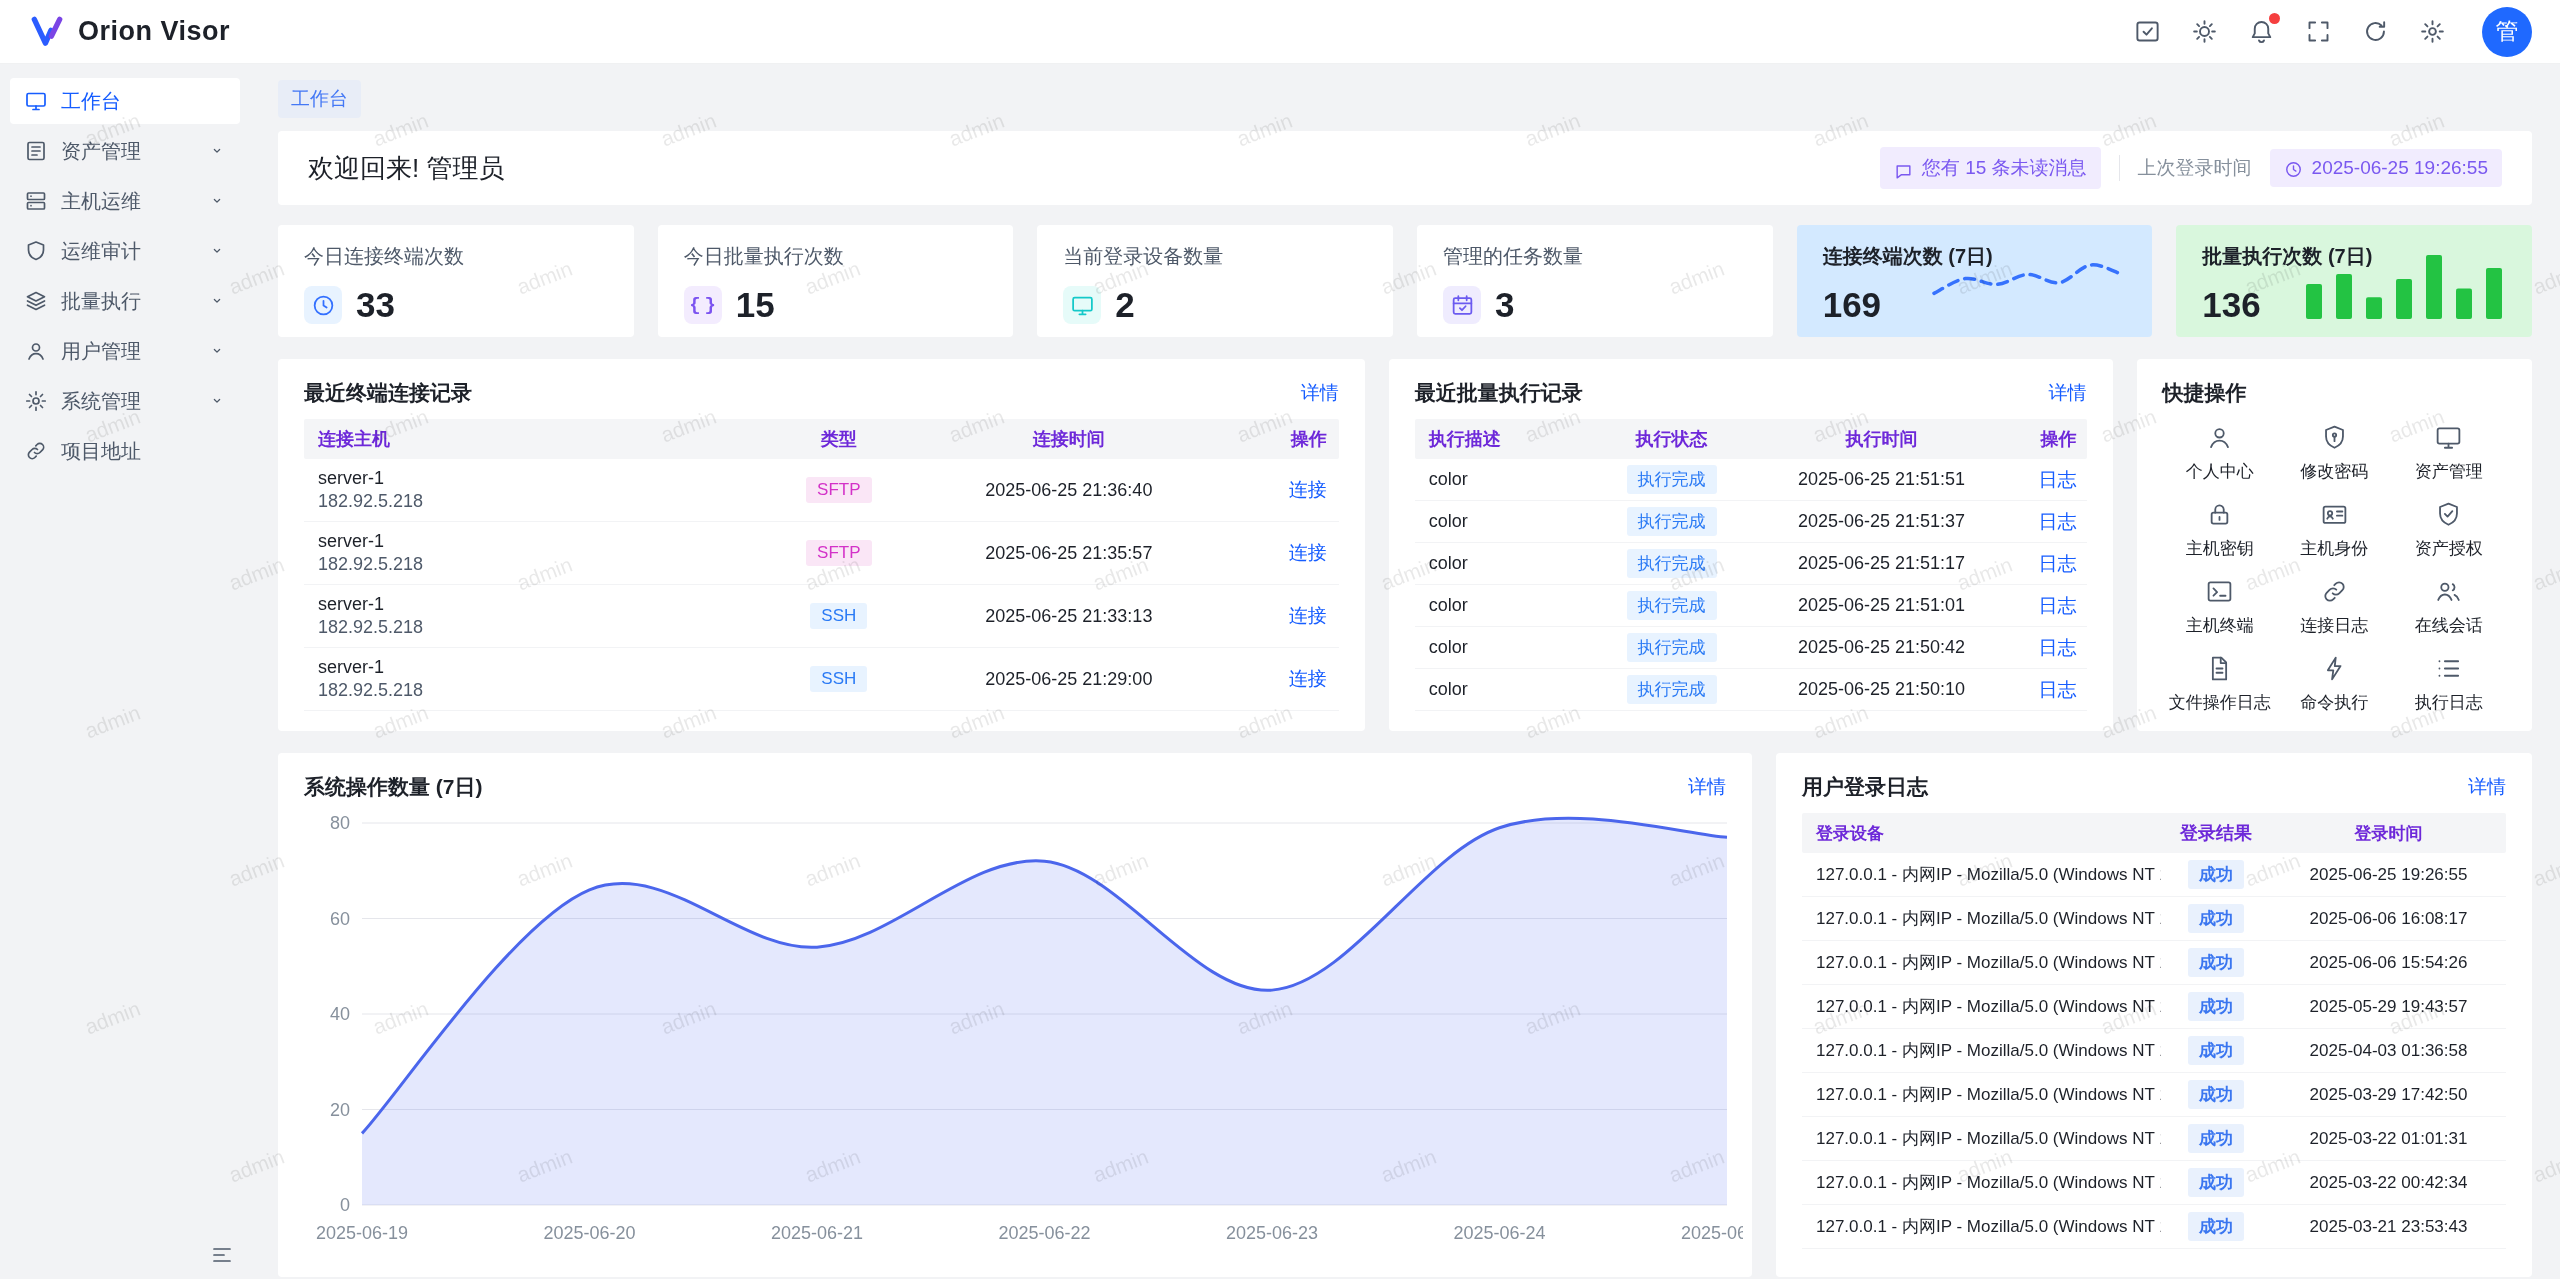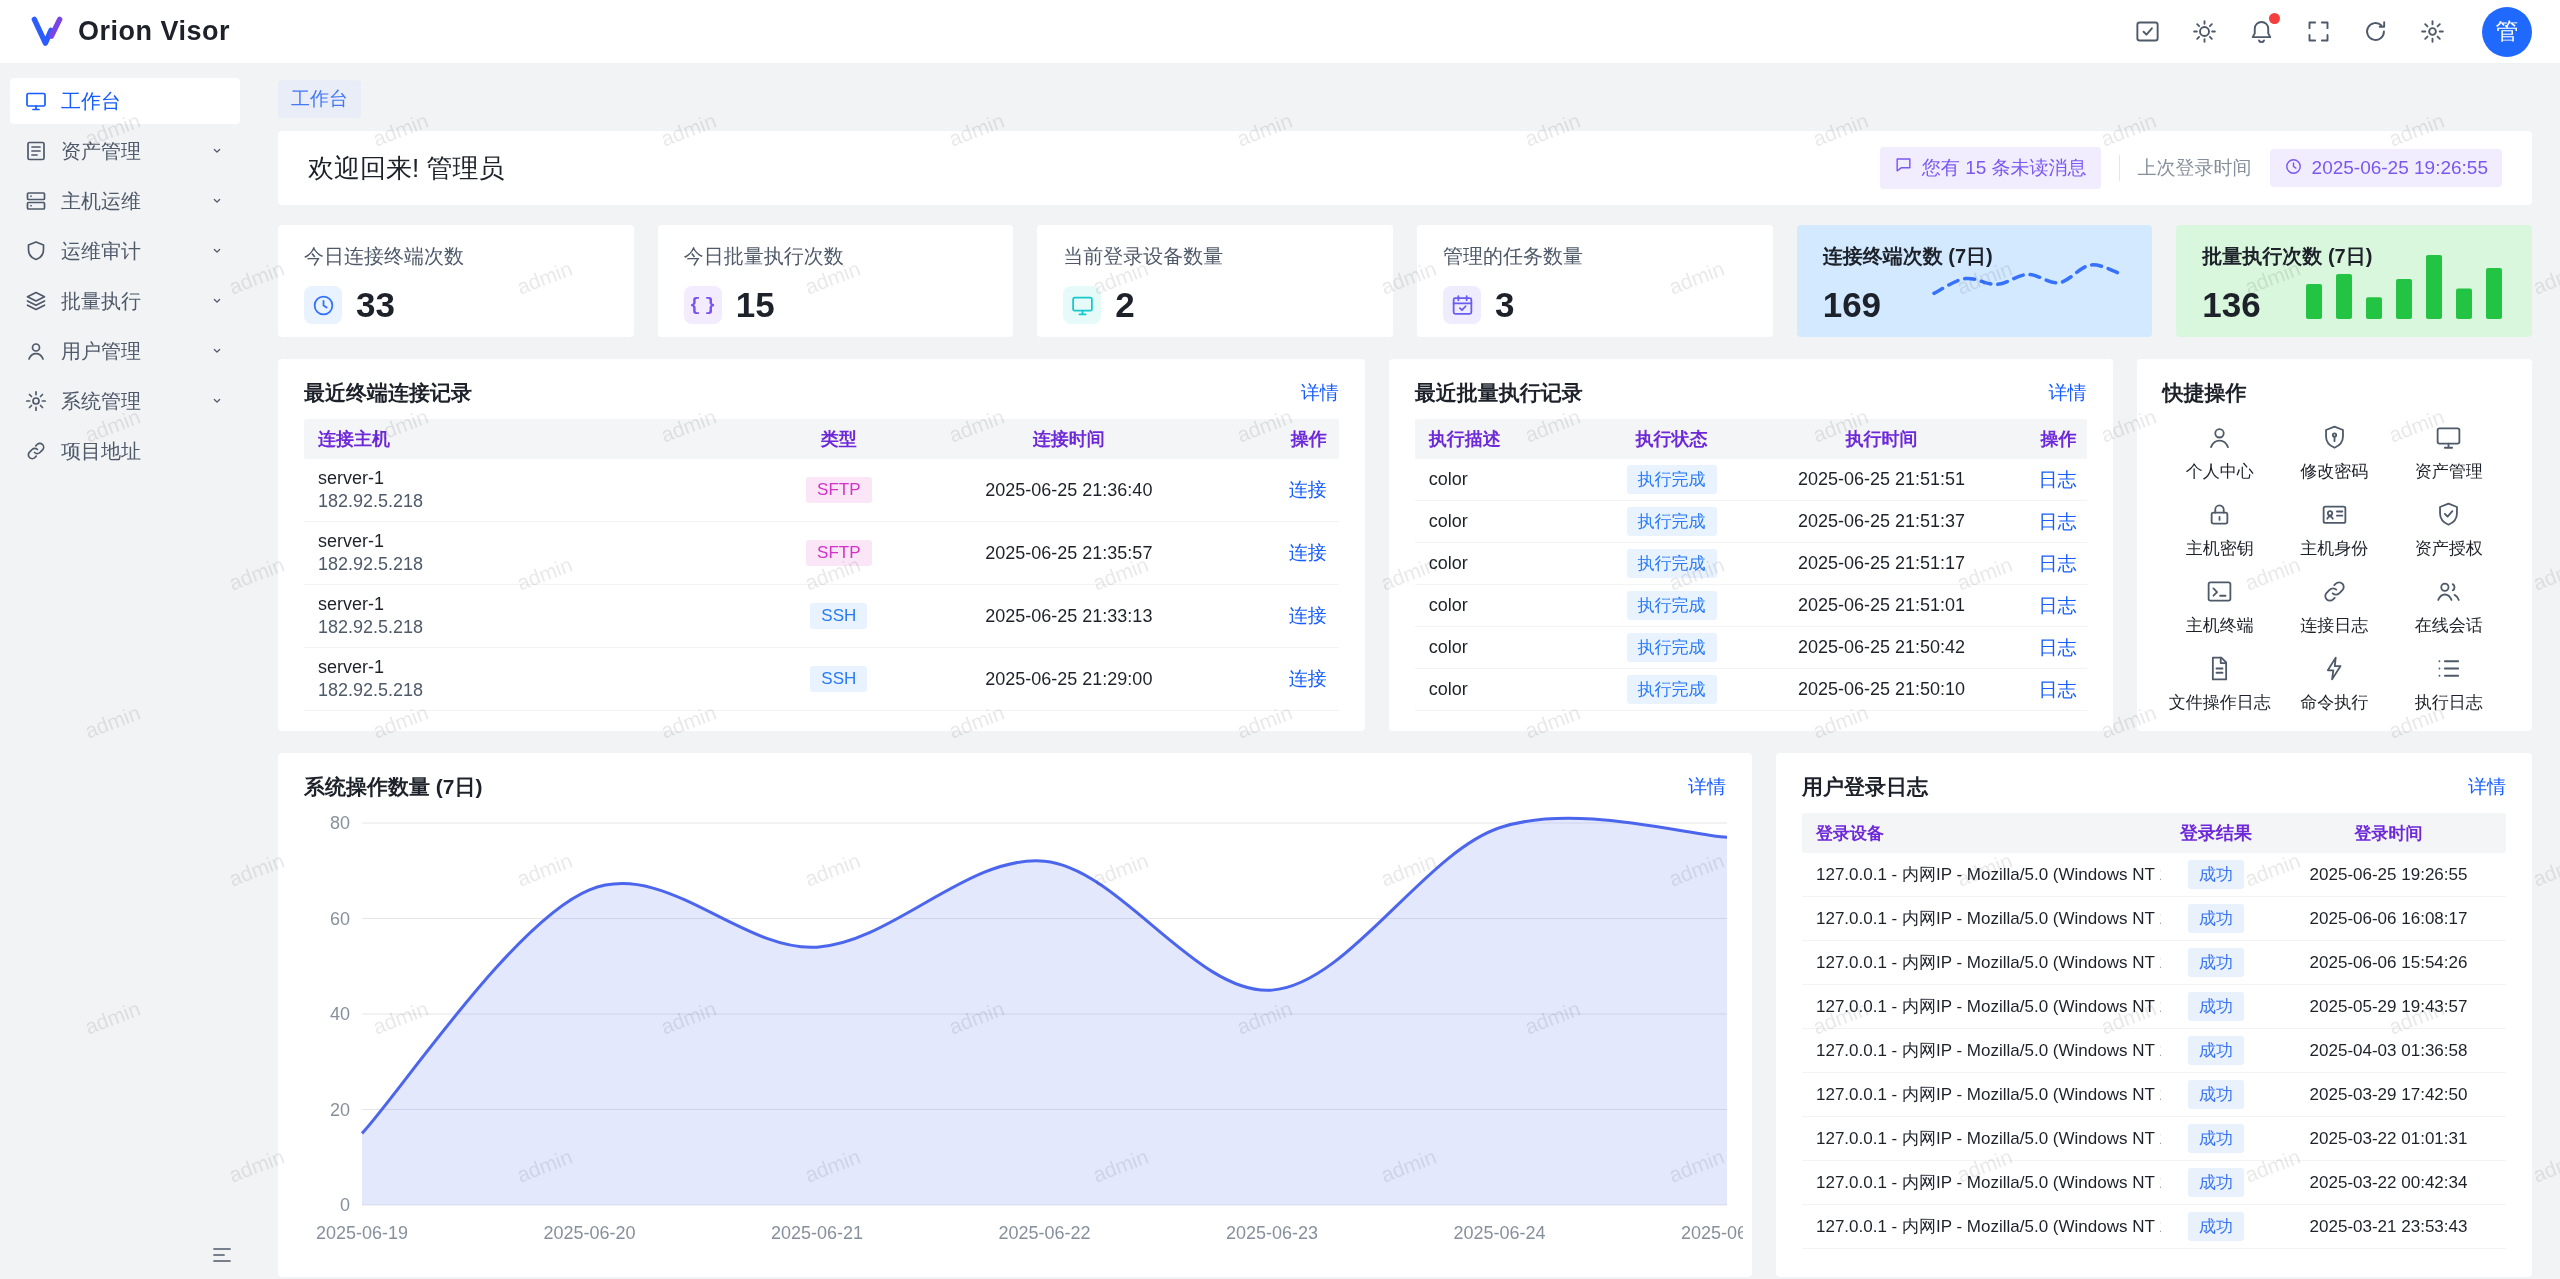--- a/index.html
+++ b/index.html
@@ -51,21 +51,21 @@
     padding: 6px 13px; border-radius: 4px; cursor: pointer;
   }
   .welcome {
     margin-top: 13px; background: #fff; border-radius: 4px; height: 74px; flex-shrink: 0;
     display: flex; align-items: center; justify-content: space-between; padding: 0 30px;
   }
   .w-title { font-size: 26px; font-weight: 500; }
   .w-right { display: flex; align-items: center; gap: 18px; }
   .chip {
     background: #f1ecfe; color: #7a58f0; font-size: 19px; padding: 8px 14px;
-    border-radius: 4px; display: flex; align-items: flex-start; gap: 9px; white-space: nowrap;
+    border-radius: 4px; display: flex; align-items: flex-end; gap: 9px; white-space: nowrap;
   }
   .chip svg { width: 19px; height: 19px; }
   .chip .st { stroke: #7a58f0; stroke-width: 1.8; }
   .w-sep { width: 1px; height: 26px; background: #e5e6eb; }
   .w-label { color: #86909c; font-size: 19px; }
 
   
   .stats { margin-top: 20px; display: flex; gap: 24px; flex-shrink: 0; }
   .stat { flex: 1; background: #fff; border-radius: 4px; padding: 18px 26px; height: 112px; position: relative; }
   .stat .lab { font-size: 20px; color: #4e5969; }
@@ -116,21 +116,21 @@
 
   .lt .c-dev  { flex: 1; padding-left: 14px; font-size: 17px; }
   .lt .c-res  { width: 110px; display: flex; justify-content: center; }
   .lt .c-time { width: 235px; text-align: center; font-size: 17px; }
   .lt .t-row  { height: 44px; }
 
   .tag { font-size: 17px; padding: 3px 11px; border-radius: 3px; white-space: nowrap; }
   .v-SFTP { background: #fae6f6; color: #d332c8; }
   .v-SSH  { background: #e8f3ff; color: #2a7af5; }
   .tag-status { background: #e8f3ff; color: #2a7af5; }
-  .tag-ok { background: #e9f1fd; color: #3a76f0; }
+  .tag-ok { background: #e9f1fd; color: #3a76f0; font-weight: bold; }
 
   
   .q-grid { margin-top: 16px; display: grid; grid-template-columns: repeat(3, 1fr); row-gap: 17px; }
   .q-item { display: flex; flex-direction: column; align-items: center; gap: 8px; cursor: pointer; }
   .q-item svg { width: 29px; height: 29px; }
   .q-item .st { stroke-width: 1.5; }
   .q-lab { font-size: 17px; color: #1d2129; white-space: nowrap; }
 
   
   .chart-box { flex: 1; margin-top: 8px; }

